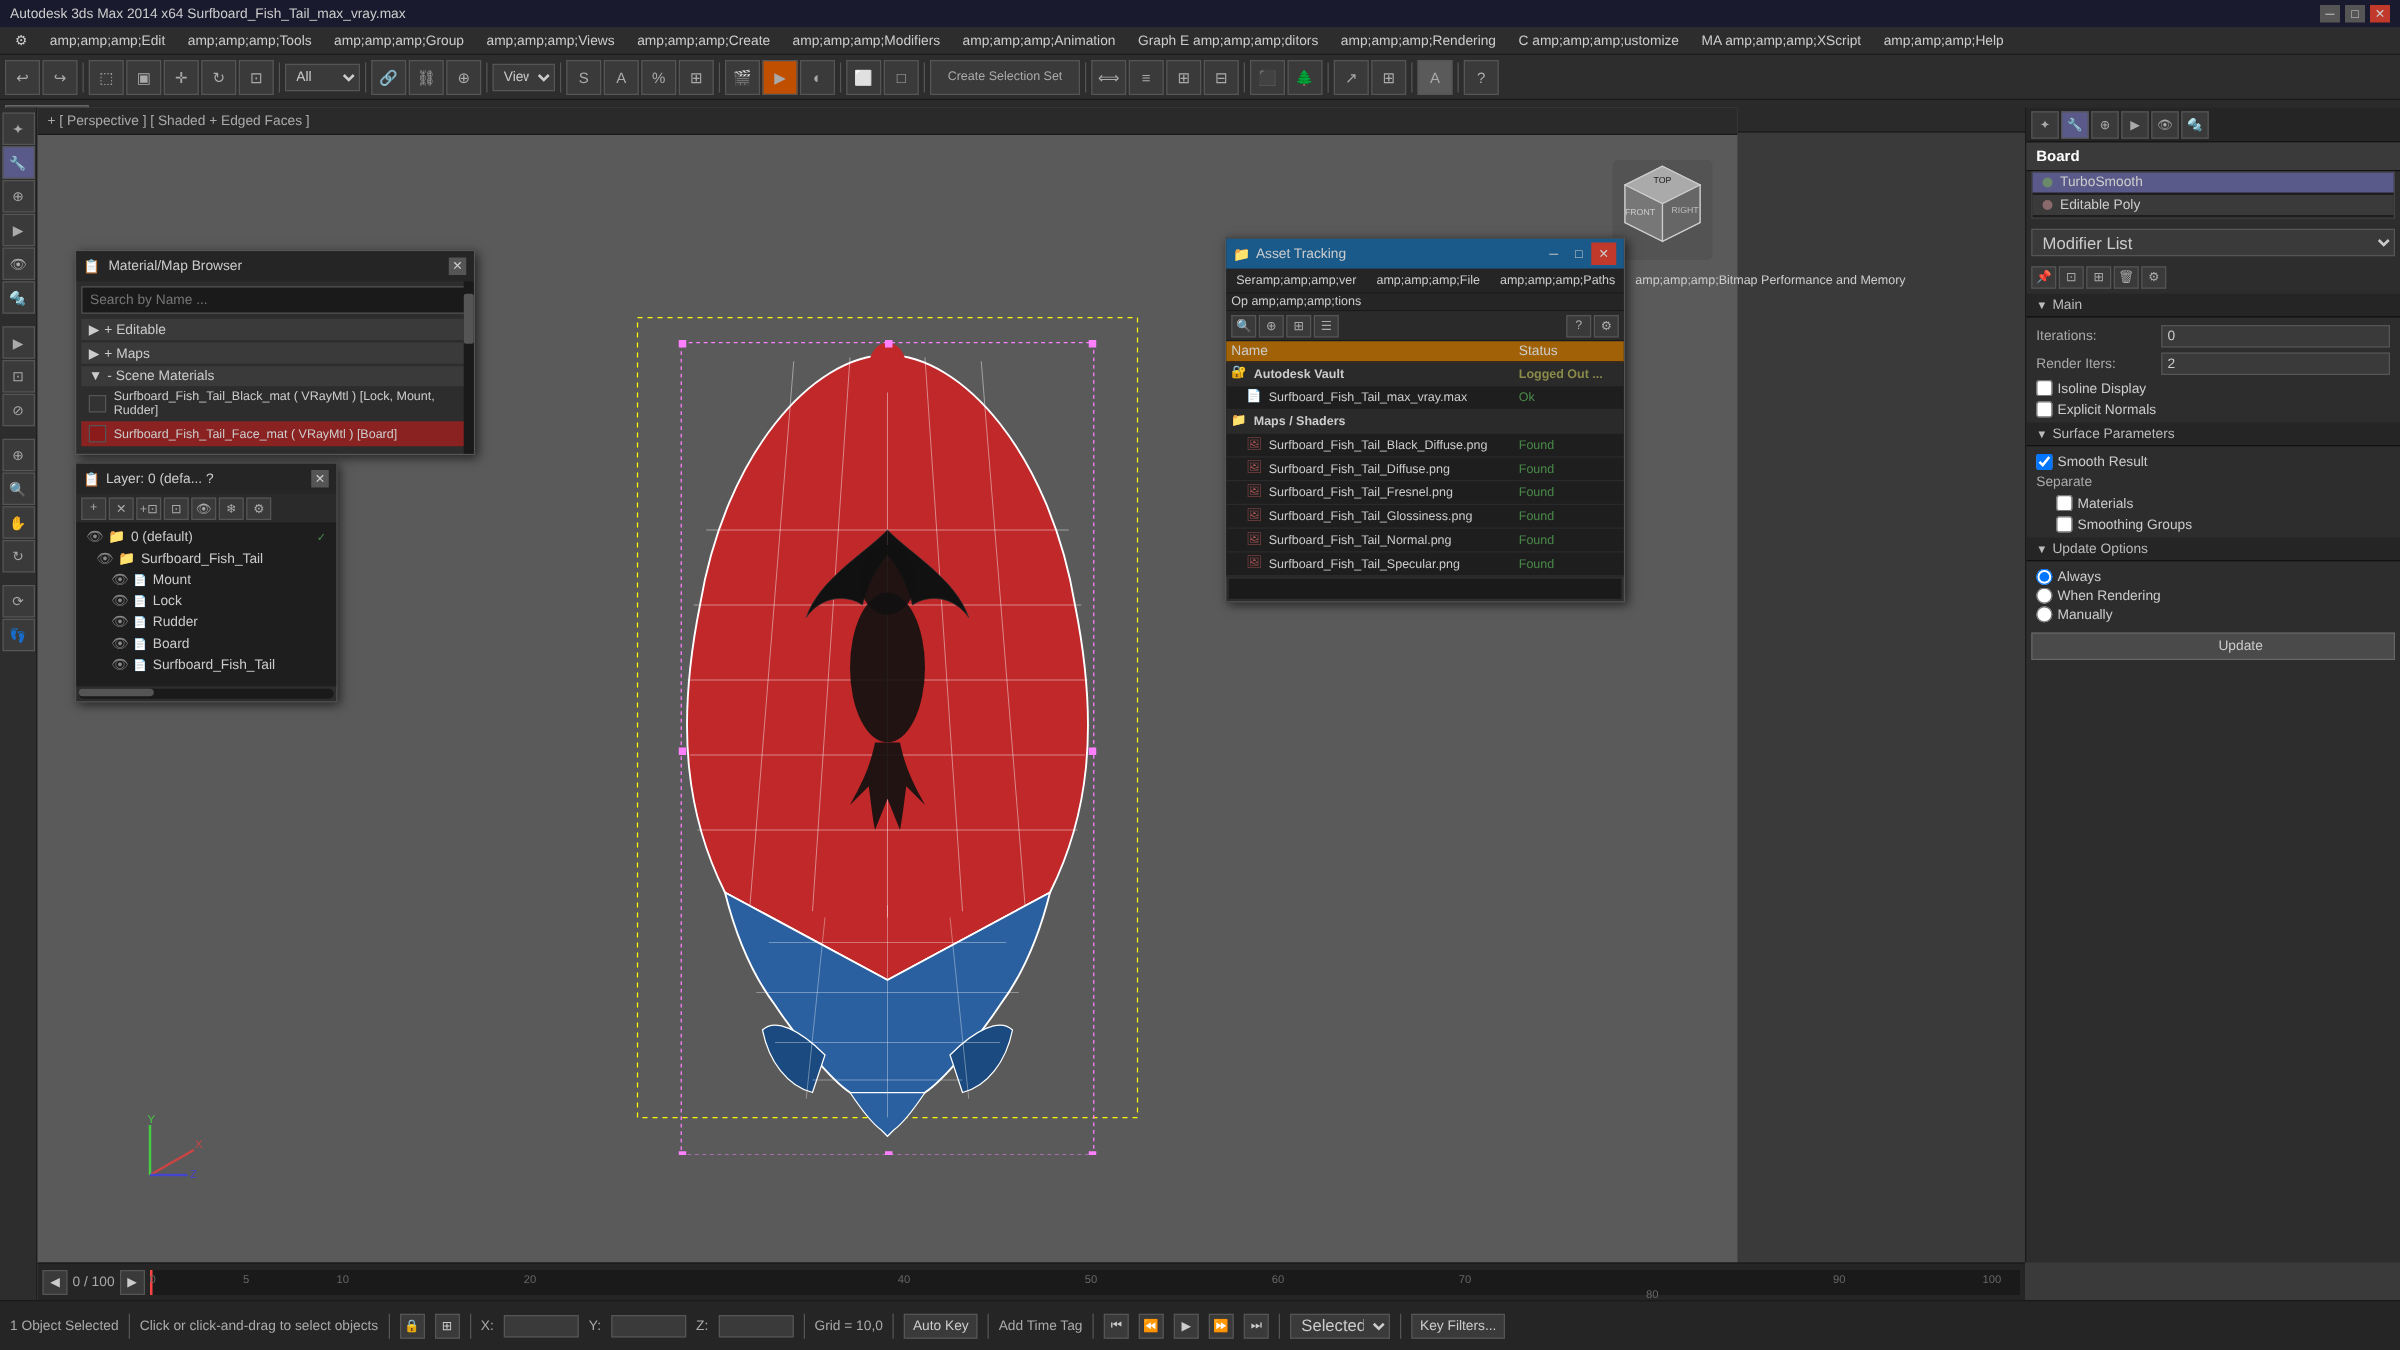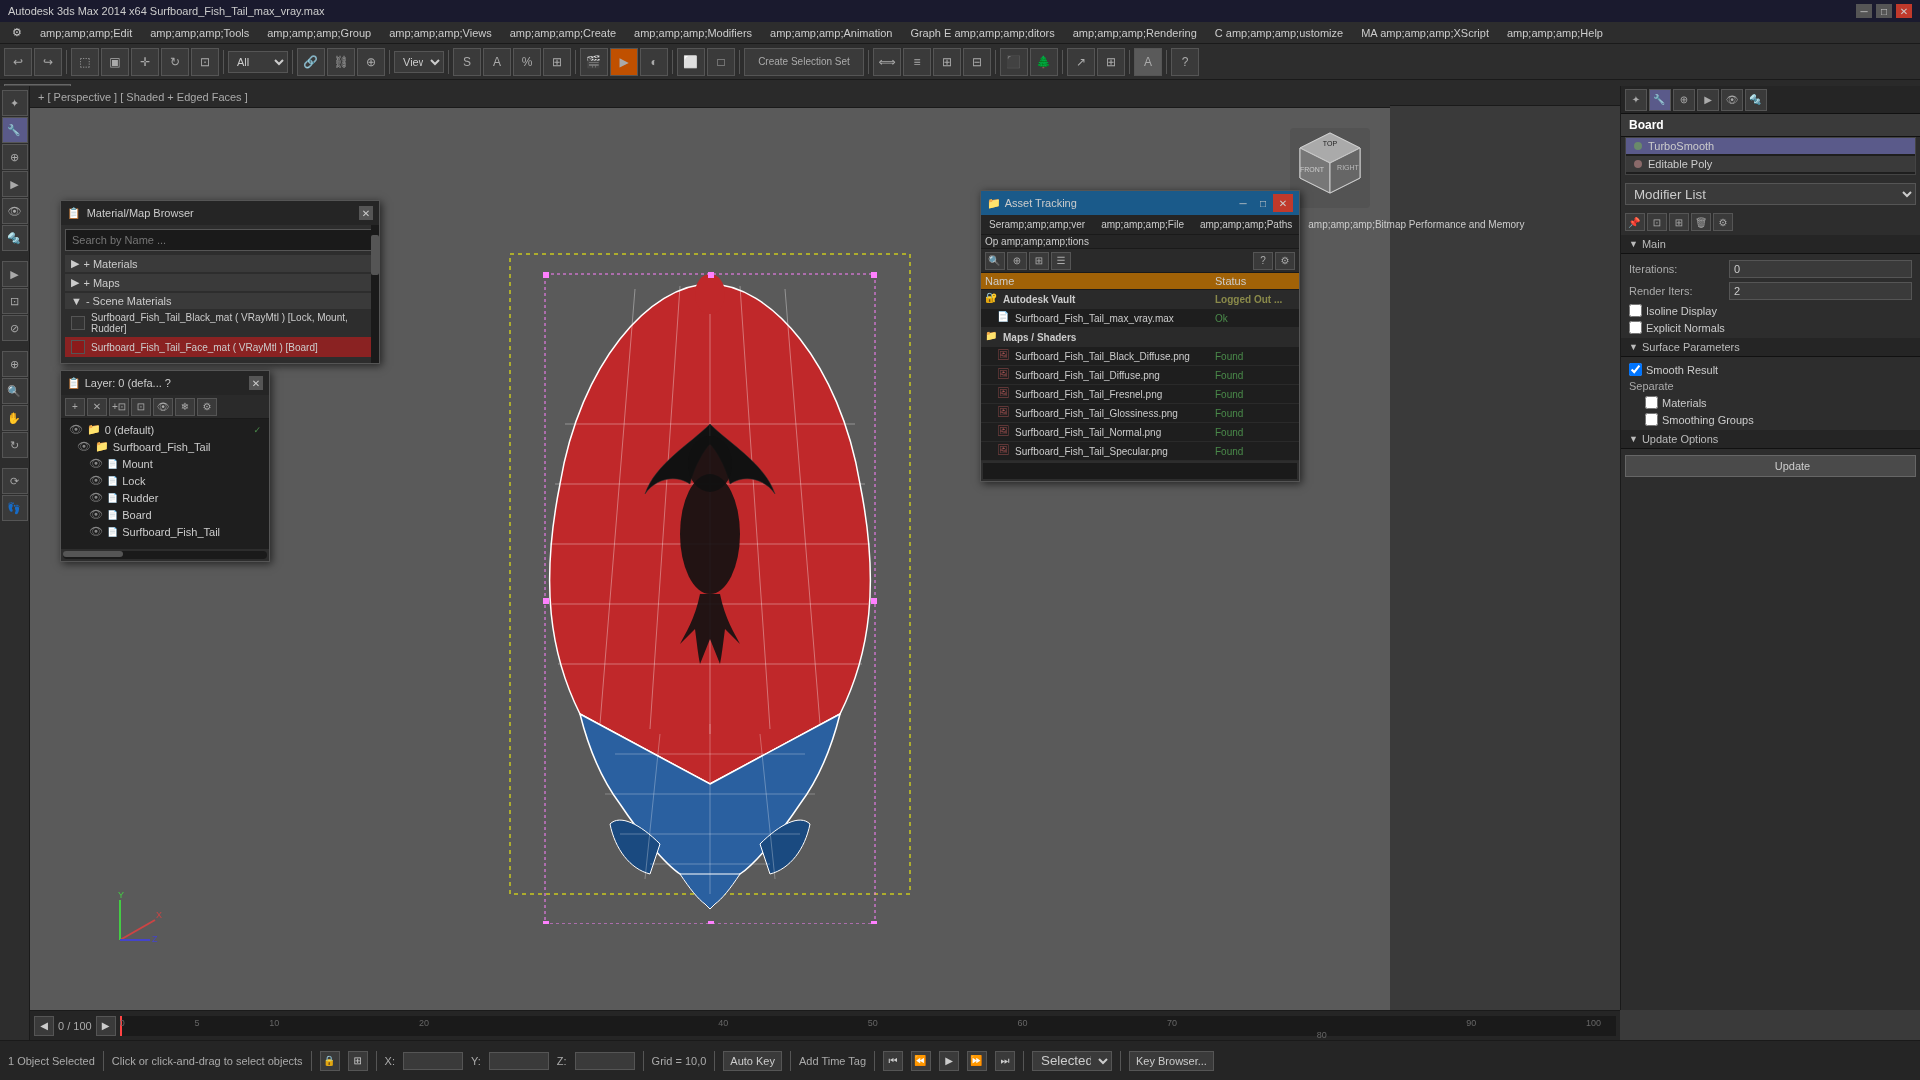--- a/index.html
+++ b/index.html
@@ -819,37 +819,51 @@
     </div>
     <div class="param-row" style="padding-left:20px;">
       <input type="checkbox" class="param-checkbox" style="">
       <span>Smoothing Groups</span>
     </div>
   </div>
 
   <div class="section-title">
     <span>Update Options</span>
   </div>
+  <div style="padding:2px 8px;">
+    <div class="radio-row">
+      <input type="radio" name="update" checked="" style="">
+      <span>Always</span>
+    </div>
+    <div class="radio-row">
+      <input type="radio" name="update" style="">
+      <span>When Rendering</span>
+    </div>
+    <div class="radio-row">
+      <input type="radio" name="update" style="">
+      <span>Manually</span>
+    </div>
+  </div>
   <button class="update-btn">Update</button>
 </div>
 
 <div id="mat-browser">
   <div id="mat-browser-header">
     <span style="font-size:11px; color:#aaa;">📋</span>
     <span style="flex:1; margin-left:6px;">Material/Map Browser</span>
     <button class="close-btn">✕</button>
   </div>
   <div id="mat-browser-body">
     <input type="text" class="search-box" placeholder="Search by Name ..." style="">
     
     
     <div class="mat-section">
       <div class="mat-section-header">
         <span>▶</span>
-        <span>+ Materials</span>
+        <span>+ Editable</span>
       </div>
     </div>
     
     
     <div class="mat-section">
       <div class="mat-section-header">
         <span>▶</span>
         <span>+ Maps</span>
       </div>
     </div>
@@ -1091,14 +1105,14 @@
   <button style="width:20px;height:20px;background:#3a3a3a;border:1px solid #555;color:#ccc;cursor:pointer;font-size:10px;">⏮</button>
   <button style="width:20px;height:20px;background:#3a3a3a;border:1px solid #555;color:#ccc;cursor:pointer;font-size:10px;">⏪</button>
   <button style="width:20px;height:20px;background:#3a3a3a;border:1px solid #555;color:#ccc;cursor:pointer;font-size:10px;">▶</button>
   <button style="width:20px;height:20px;background:#3a3a3a;border:1px solid #555;color:#ccc;cursor:pointer;font-size:10px;">⏩</button>
   <button style="width:20px;height:20px;background:#3a3a3a;border:1px solid #555;color:#ccc;cursor:pointer;font-size:10px;">⏭</button>
   <div class="status-separator"></div>
   <select class="status-select" style="width:80px;">
     <option>Selected</option>
   </select>
   <div class="status-separator"></div>
-  <button style="height:20px;padding:0 6px;background:#3a3a3a;border:1px solid #555;color:#ccc;cursor:pointer;font-size:11px;">Key Browser...</button>
+  <button style="height:20px;padding:0 6px;background:#3a3a3a;border:1px solid #555;color:#ccc;cursor:pointer;font-size:11px;">Key Filters...</button>
 </div>
 
 </body></html>

